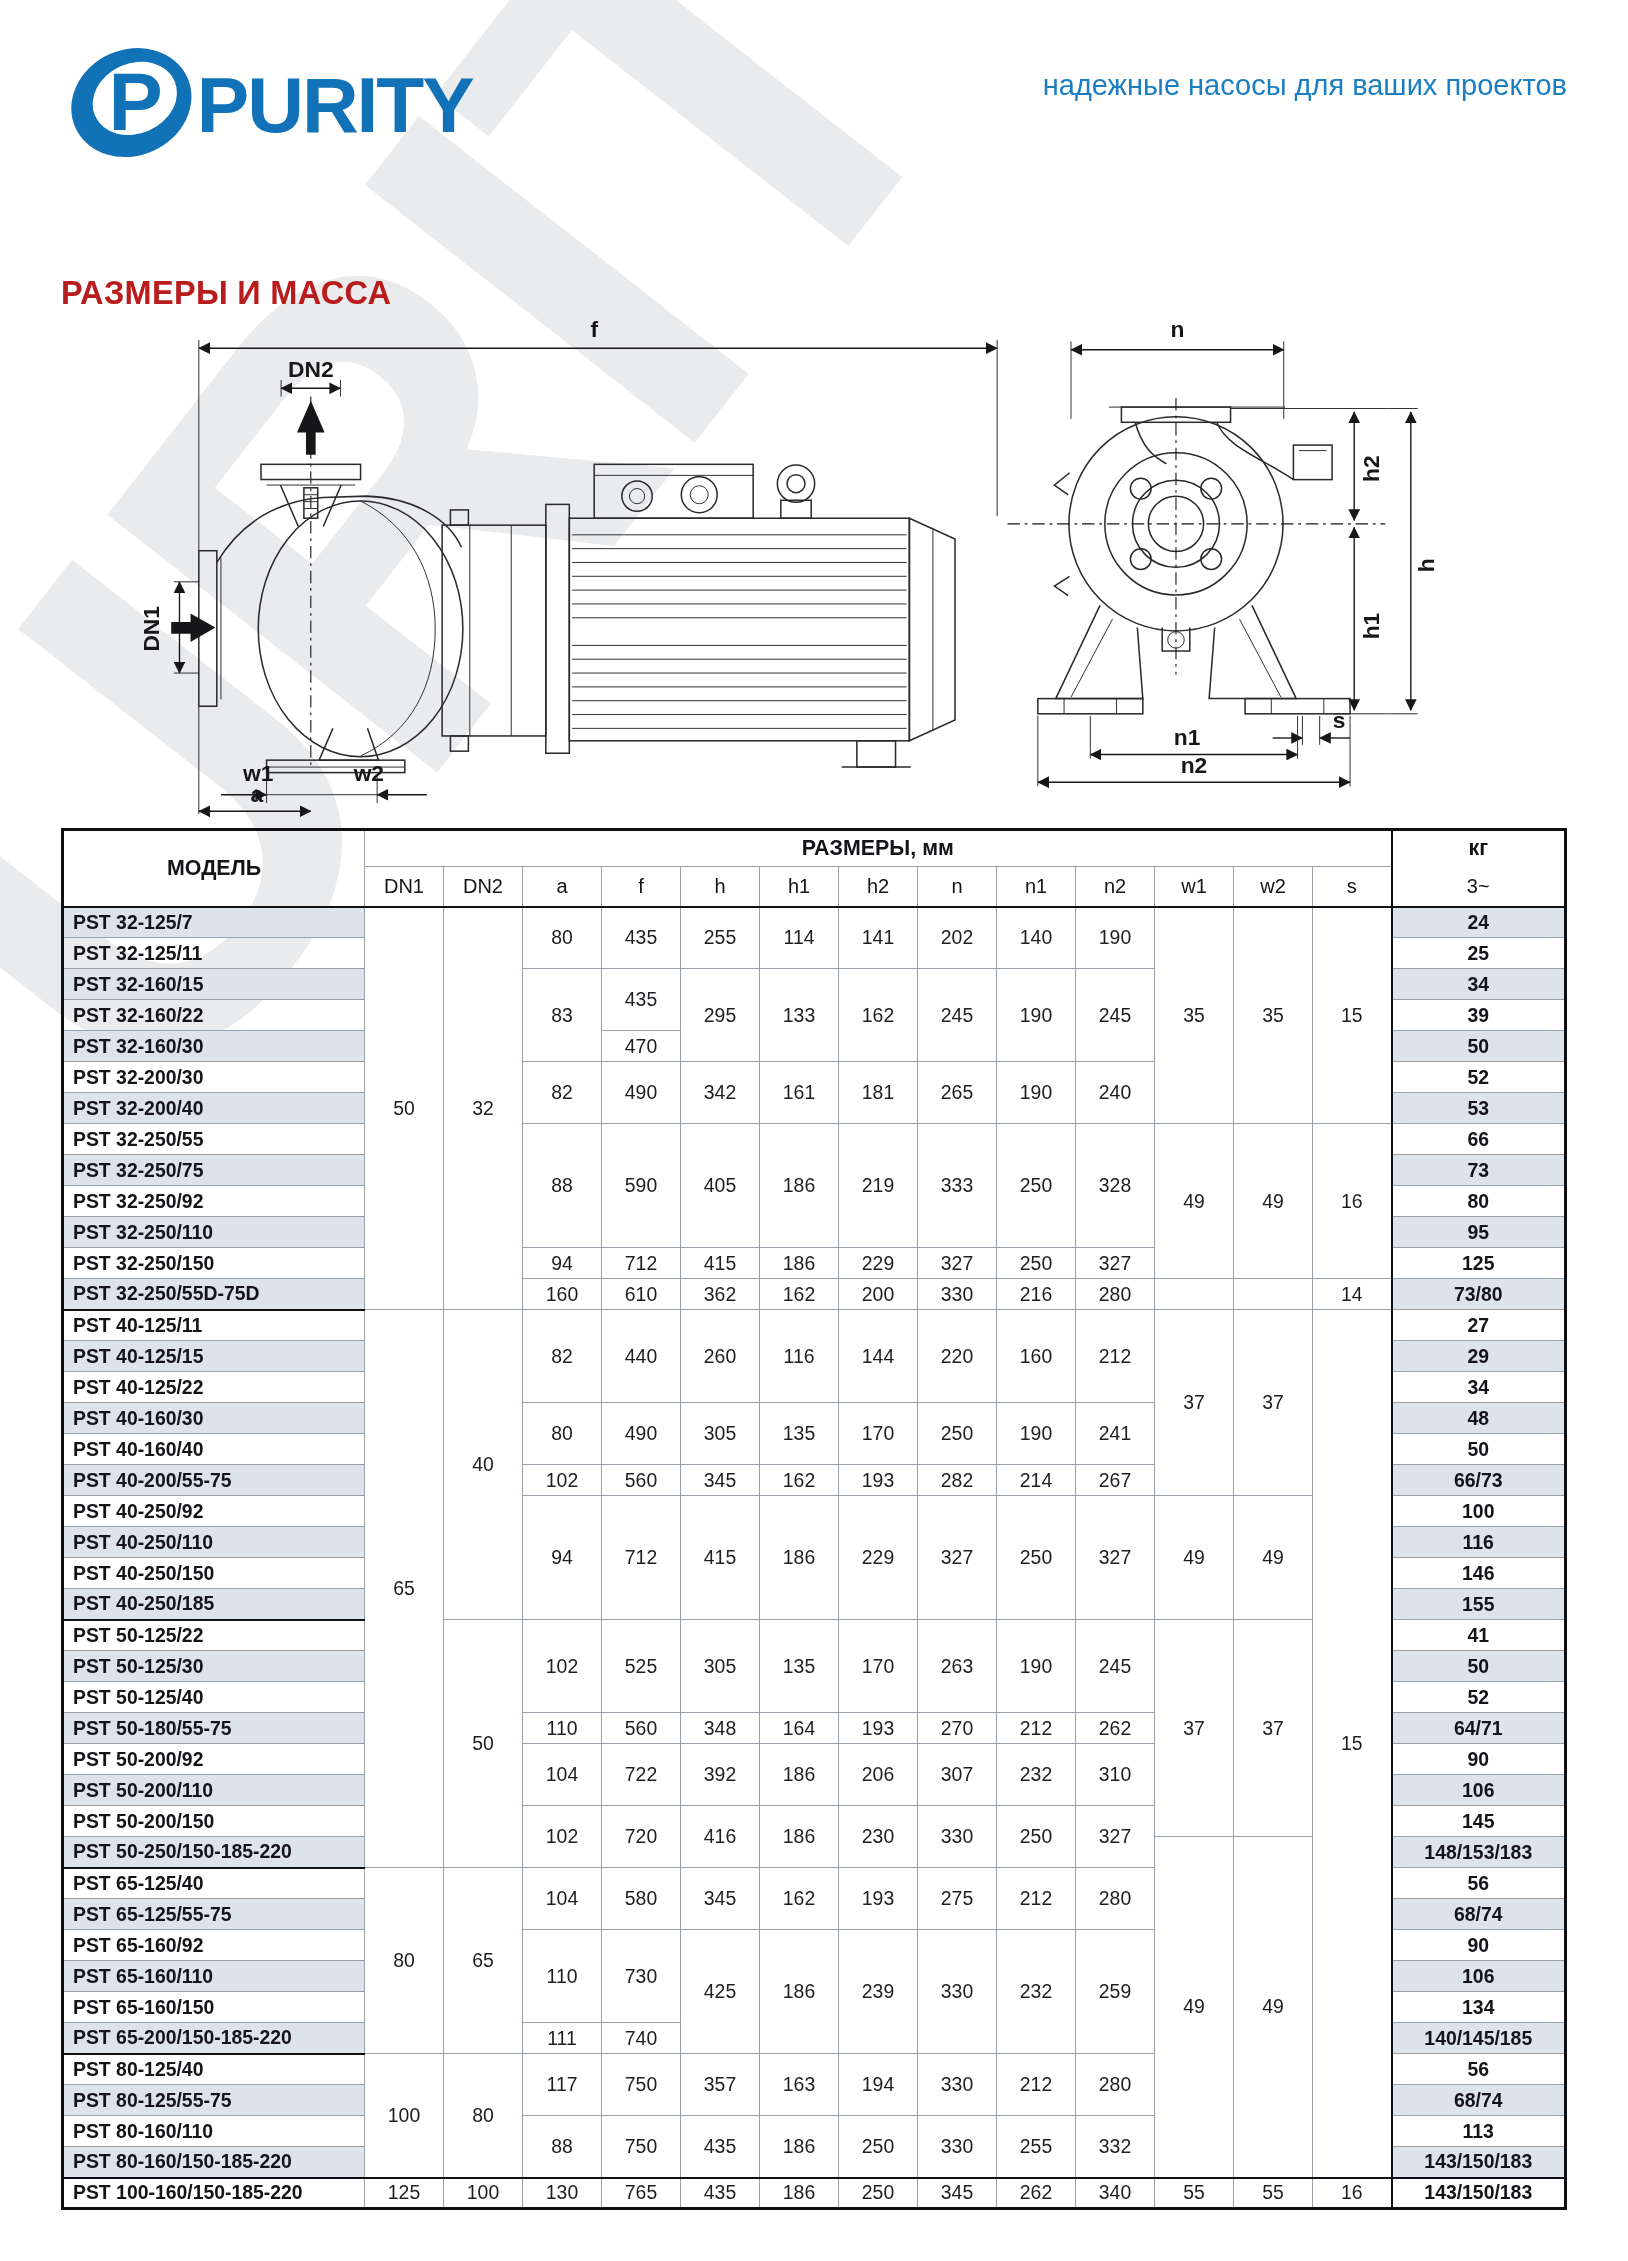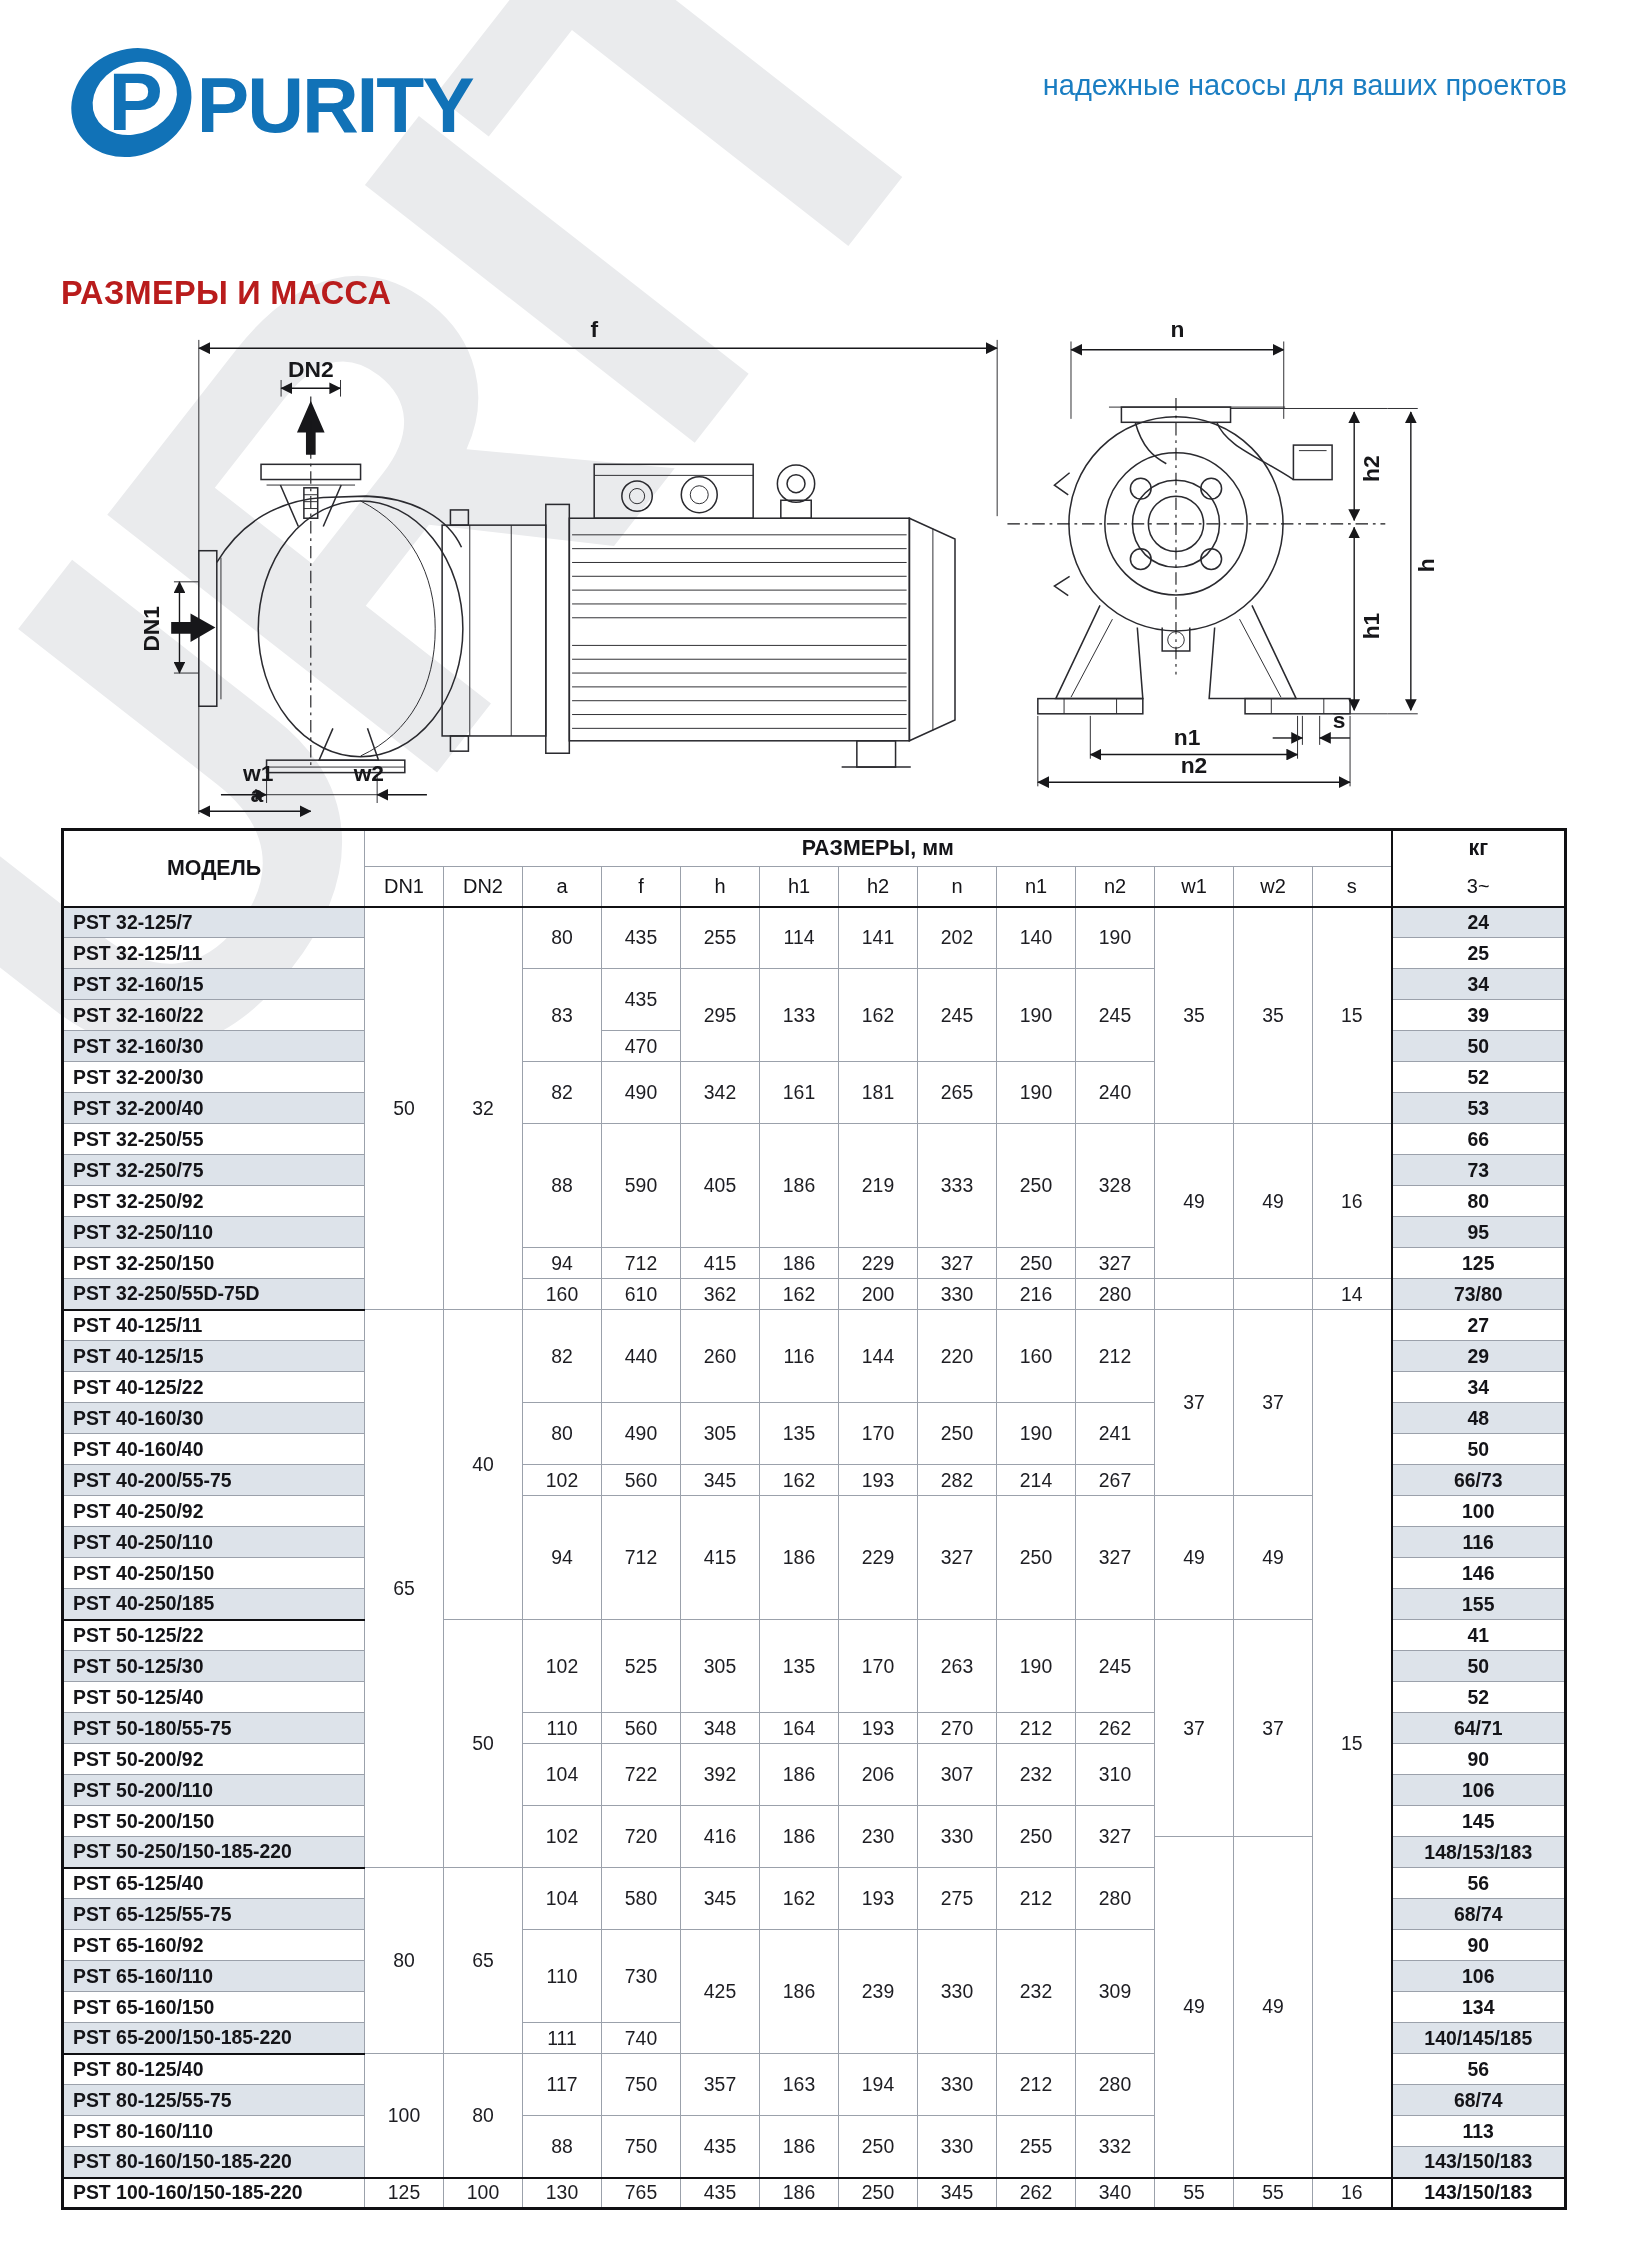--- a/index.html
+++ b/index.html
@@ -546,21 +546,21 @@
           </tr>
           <tr>
             <td class="model">PST 65-160/92</td>
             <td rowspan="3" class="a">110</td>
             <td rowspan="3" class="f">730</td>
             <td rowspan="4" class="h">425</td>
             <td rowspan="4" class="h1">186</td>
             <td rowspan="4" class="h2">239</td>
             <td rowspan="4" class="n">330</td>
             <td rowspan="4" class="n1">232</td>
-            <td rowspan="4" class="n2">309</td>
+            <td rowspan="4" class="n2">259</td>
             <td class="kg">90</td>
           </tr>
           <tr>
             <td class="model alt">PST 65-160/110</td>
             <td class="kg alt">106</td>
           </tr>
           <tr>
             <td class="model">PST 65-160/150</td>
             <td class="kg">134</td>
           </tr>

